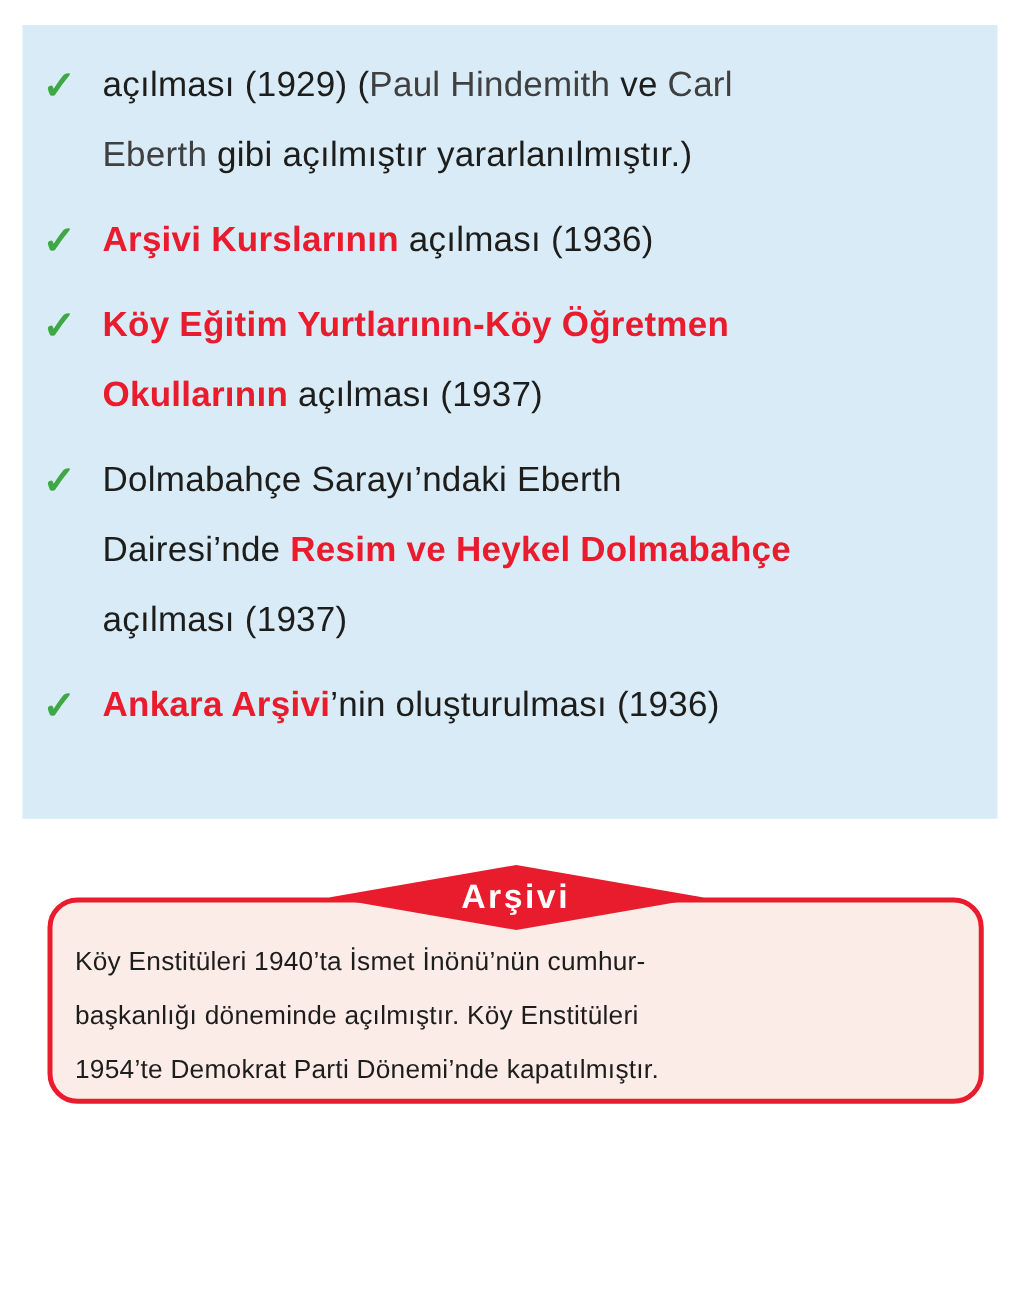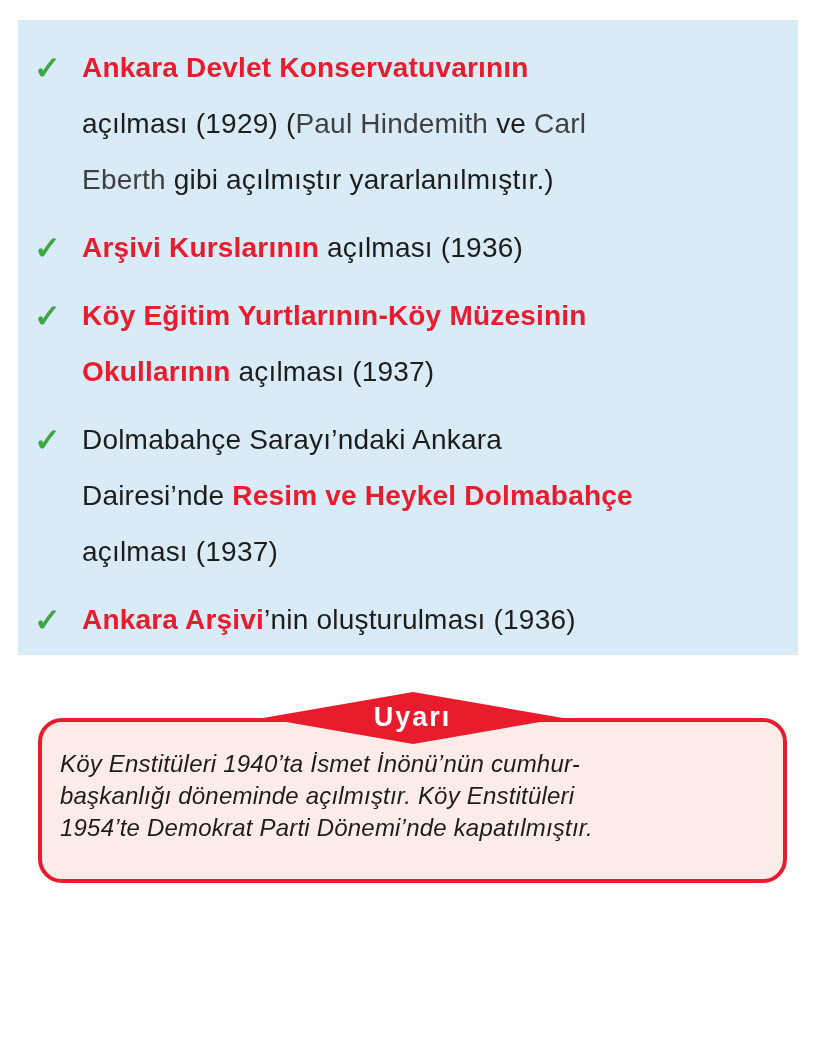--- a/index.html
+++ b/index.html
@@ -82,72 +82,70 @@
     color: #ffffff;
     font-size: 27px;
     font-weight: bold;
     letter-spacing: 2px;
     padding-bottom: 2px;
     box-sizing: border-box;
   }
   .warning-text {
     margin: 0;
     padding: 26px 18px 12px 18px;
-    font-size: 24px;
-    line-height: 32px;
-    font-style: italic;
+    font-size: 21px;
+    line-height: 43px;
     color: #1d1d1b;
     white-space: pre-line;
     letter-spacing: 0.2px;
   }
 </style>
 </head>
 <body>
 
 <div class="canvas">
 
   <section class="facts-panel">
 
     <div class="item">
       <span class="check">✓</span>
-      <p class="item-text"><span class="seg-bold-red">Ankara Devlet Konservatuvarının
-</span><span class="seg-black">açılması (1929) (</span><span class="seg-red">Paul Hindemith</span><span class="seg-black"> ve </span><span class="seg-red">Carl
+      <p class="item-text"><span class="seg-black">açılması (1929) (</span><span class="seg-red">Paul Hindemith</span><span class="seg-black"> ve </span><span class="seg-red">Carl
 Eberth</span><span class="seg-black"> gibi açılmıştır yararlanılmıştır.)</span></p>
     </div>
 
     <div class="item">
       <span class="check">✓</span>
       <p class="item-text"><span class="seg-bold-red">Arşivi Kurslarının</span><span class="seg-black"> açılması (1936)</span></p>
     </div>
 
     <div class="item">
       <span class="check">✓</span>
-      <p class="item-text"><span class="seg-bold-red">Köy Eğitim Yurtlarının-Köy Müzesinin
+      <p class="item-text"><span class="seg-bold-red">Köy Eğitim Yurtlarının-Köy Öğretmen
 Okullarının</span><span class="seg-black"> açılması (1937)</span></p>
     </div>
 
     <div class="item">
       <span class="check">✓</span>
-      <p class="item-text"><span class="seg-black">Dolmabahçe Sarayı’ndaki Ankara
+      <p class="item-text"><span class="seg-black">Dolmabahçe Sarayı’ndaki Eberth
 Dairesi’nde </span><span class="seg-bold-red">Resim ve Heykel Dolmabahçe</span><span class="seg-black">
 açılması (1937)</span></p>
     </div>
 
     <div class="item">
       <span class="check">✓</span>
       <p class="item-text"><span class="seg-bold-red">Ankara Arşivi</span><span class="seg-black">’nin oluşturulması (1936)</span></p>
     </div>
 
   </section>
 
   <section class="warning-box">
     <div class="warning-ribbon">
       <svg width="300" height="52" viewBox="0 0 300 52">
         <polygon points="0,26 150,0 300,26 150,52" fill="#e81c2d"></polygon>
       </svg>
-      <span class="warning-ribbon-label">Uyarı</span>
+      <span class="warning-ribbon-label">Arşivi</span>
     </div>
     <p class="warning-text">Köy Enstitüleri 1940’ta İsmet İnönü’nün cumhur-
 başkanlığı döneminde açılmıştır. Köy Enstitüleri
 1954’te Demokrat Parti Dönemi’nde kapatılmıştır.</p>
   </section>
 
 </div>
 
 </body></html>

